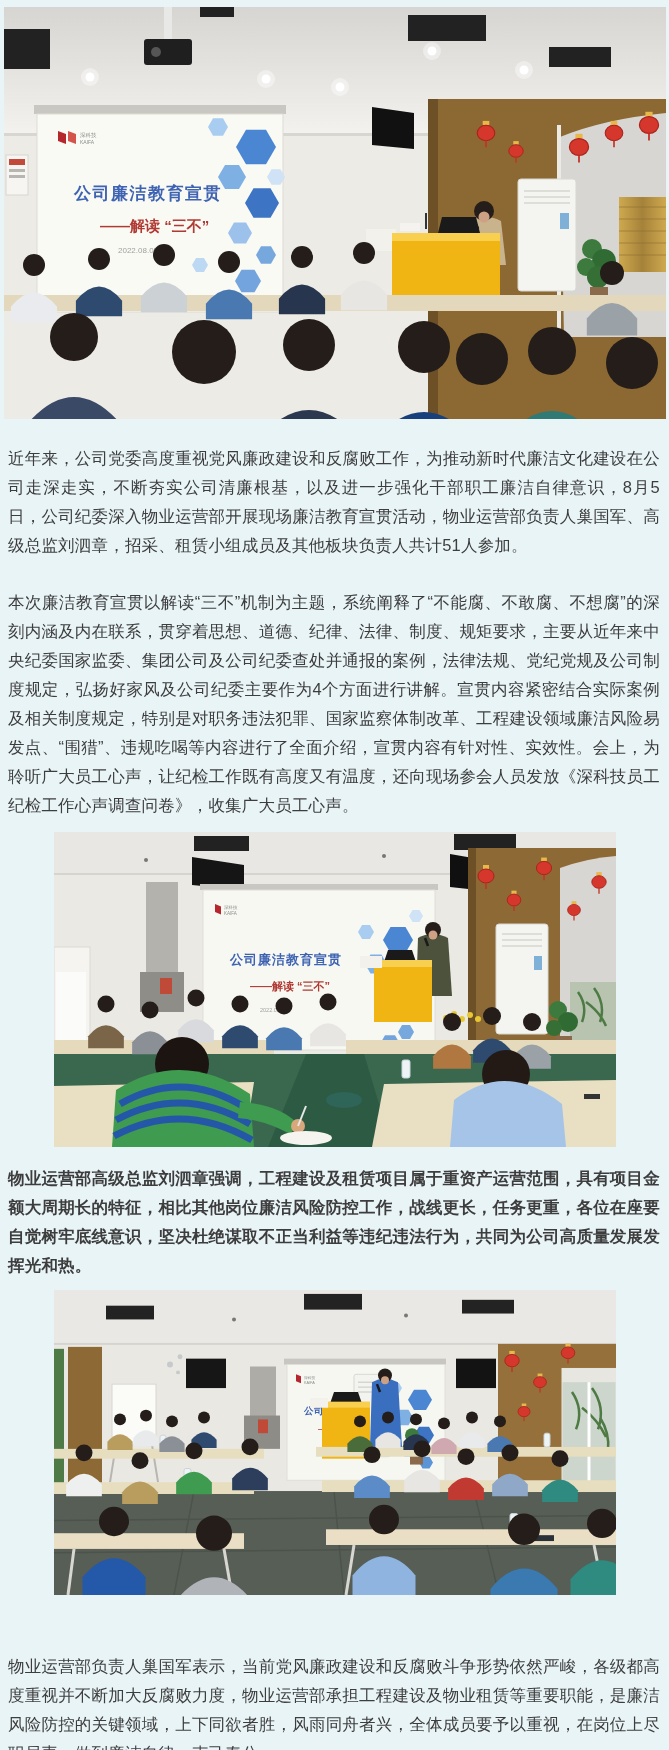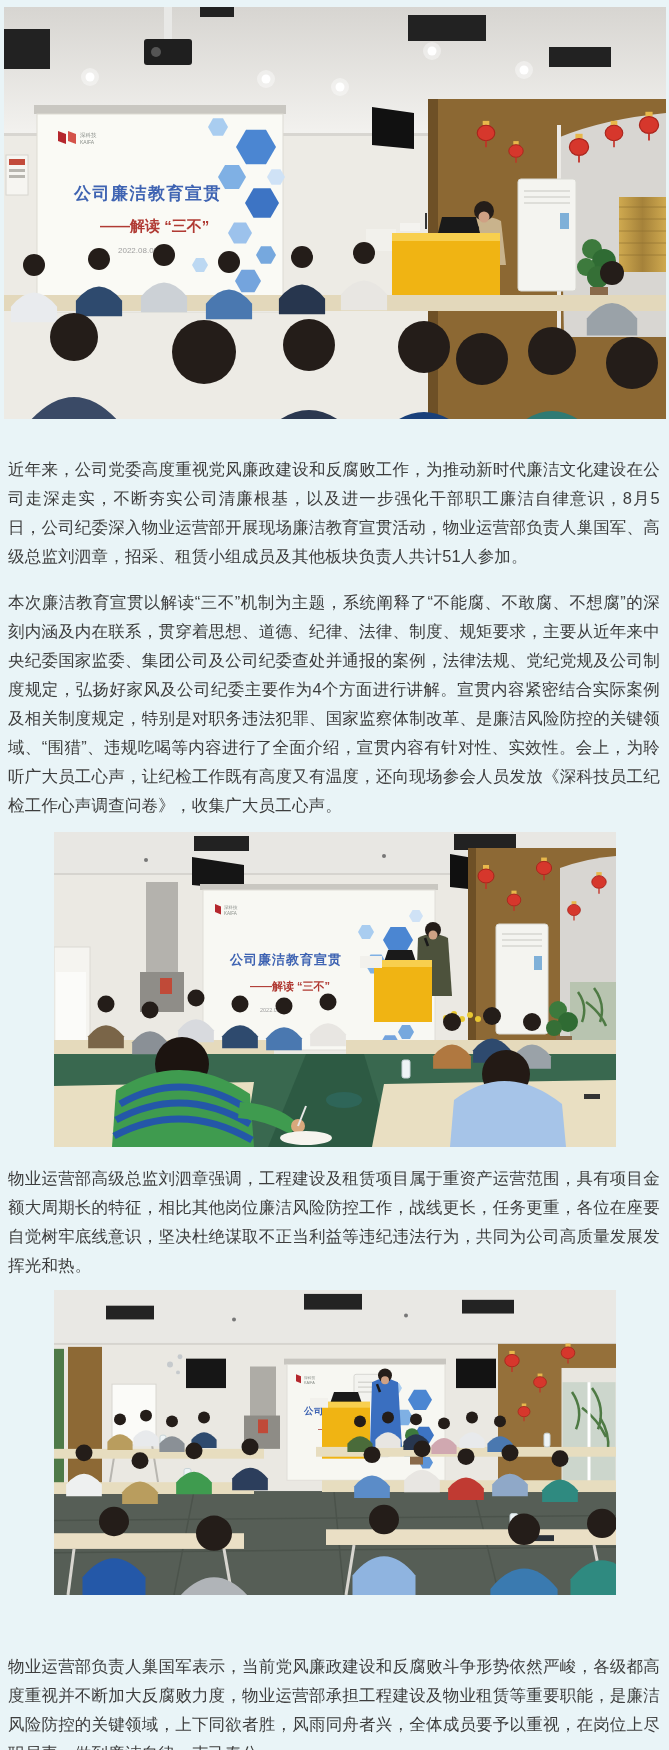--- a/index.html
+++ b/index.html
@@ -11,23 +11,23 @@
   .photo{position:absolute;overflow:hidden;background:#22c55e;}
   .photo svg{display:block;width:100%;height:100%;}
   #photo1{left:4px;top:7px;width:662px;height:412px;}
   #photo2{left:54px;top:832px;width:562px;height:315px;}
   #photo3{left:54px;top:1290px;width:562px;height:305px;}
   .para{
     position:absolute;left:8px;width:652px;
     font-size:16.5px;line-height:29px;letter-spacing:.2px;
     color:#3d3d3d;text-align:justify;margin:0;
   }
-  #p1{top:444px;margin-top:11px;}
+  #p1{top:444px;}
   #p2{top:588px;}
-  #p3{top:1164px;}
+  #p3{top:1164px;font-weight:bold;}
   #p4{top:1616px;margin-top:36px;}
   text{font-family:"Liberation Sans","DejaVu Sans",sans-serif;}
 </style>
 </head>
 <body>
 
 <div id="photo1" class="photo">
 <svg viewBox="0 0 662 412" preserveAspectRatio="none">
   <defs>
     <linearGradient id="ceil" x1="0" y1="0" x2="0" y2="1">
@@ -178,21 +178,21 @@
     <use href="#prs" transform="translate(305 338) scale(2.6)" color="#2b3850"></use>
     <use href="#prs" transform="translate(420 340) scale(2.6)" color="#19407a"></use>
     <use href="#prs" transform="translate(478 352) scale(2.6)" color="#b23a32"></use>
     <use href="#prs" transform="translate(548 344) scale(2.4)" color="#2f7a74"></use>
     <use href="#prs" transform="translate(628 356) scale(2.6)" color="#8a93a0"></use>
   </g>
 </svg>
 </div>
 
 <p id="p1" class="para">近年来，公司党委高度重视党风廉政建设和反腐败工作，为推动新时代廉洁文化建设在公司走深走实，不断夯实公司清廉根基，以及进一步强化干部职工廉洁自律意识，8月5日，公司纪委深入物业运营部开展现场廉洁教育宣贯活动，物业运营部负责人巢国军、高级总监刘泗章，招采、租赁小组成员及其他板块负责人共计51人参加。</p>
-<p id="p2" class="para">本次廉洁教育宣贯以解读“三不”机制为主题，系统阐释了“不能腐、不敢腐、不想腐”的深刻内涵及内在联系，贯穿着思想、道德、纪律、法律、制度、规矩要求，主要从近年来中央纪委国家监委、集团公司及公司纪委查处并通报的案例，法律法规、党纪党规及公司制度规定，弘扬好家风及公司纪委主要作为4个方面进行讲解。宣贯内容紧密结合实际案例及相关制度规定，特别是对职务违法犯罪、国家监察体制改革、是廉洁风险防控的关键领域、“围猎”、违规吃喝等内容进行了全面介绍，宣贯内容有针对性、实效性。会上，为聆听广大员工心声，让纪检工作既有高度又有温度，还向现场参会人员发放《深科技员工纪检工作心声调查问卷》，收集广大员工心声。</p>
+<p id="p2" class="para">本次廉洁教育宣贯以解读“三不”机制为主题，系统阐释了“不能腐、不敢腐、不想腐”的深刻内涵及内在联系，贯穿着思想、道德、纪律、法律、制度、规矩要求，主要从近年来中央纪委国家监委、集团公司及公司纪委查处并通报的案例，法律法规、党纪党规及公司制度规定，弘扬好家风及公司纪委主要作为4个方面进行讲解。宣贯内容紧密结合实际案例及相关制度规定，特别是对职务违法犯罪、国家监察体制改革、工程建设领域廉洁风险易发点、“围猎”、违规吃喝等内容进行了全面介绍，宣贯内容有针对性、实效性。会上，为聆听广大员工心声，让纪检工作既有高度又有温度，还向现场参会人员发放《深科技员工纪检工作心声调查问卷》，收集广大员工心声。</p>
 
 <div id="photo2" class="photo">
 <svg viewBox="0 0 562 315" preserveAspectRatio="none">
   <rect x="0" y="0" width="562" height="315" fill="#ebe9e3"></rect>
   <rect x="0" y="0" width="562" height="42" fill="#e8e7e3"></rect>
   <rect x="0" y="41" width="562" height="2" fill="#d6d4cf"></rect>
   <g fill="#222">
     <rect x="140" y="4" width="55" height="15"></rect>
         <rect x="400" y="2" width="62" height="16"></rect>
   </g>

